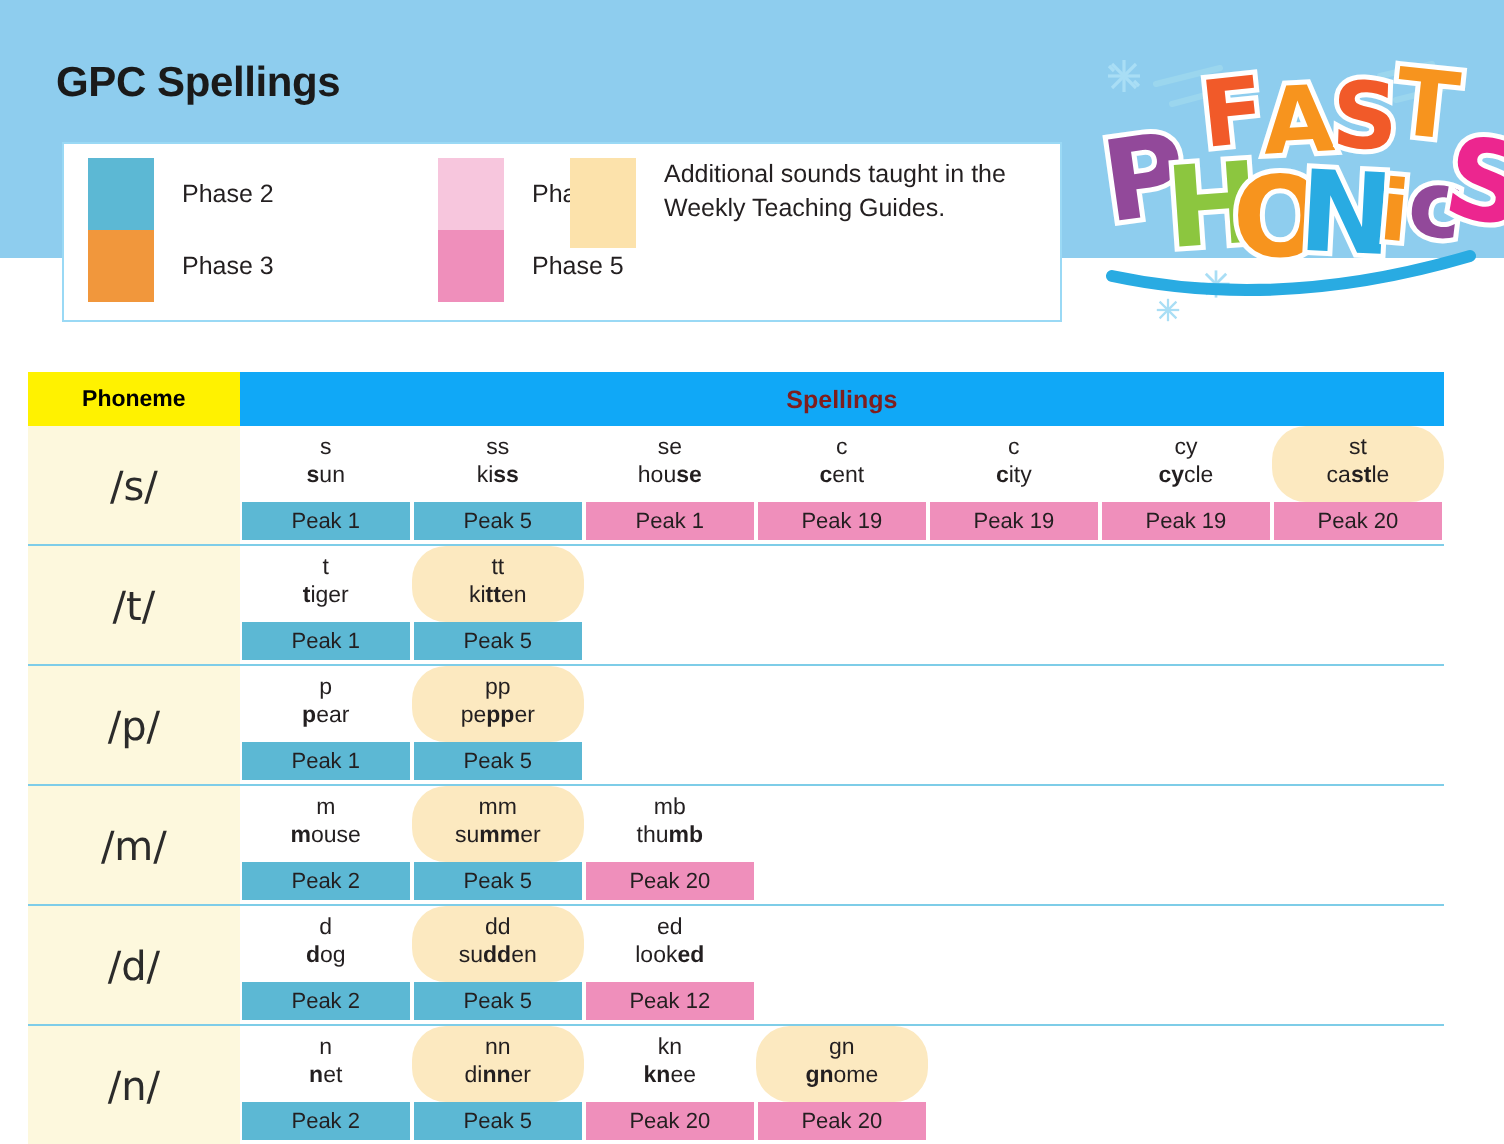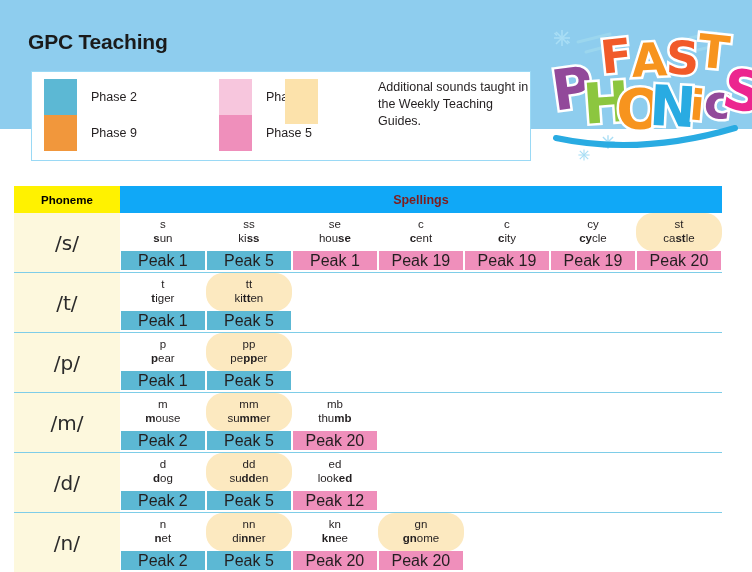--- a/index.html
+++ b/index.html
@@ -69,21 +69,21 @@
   #legend-col-1 { left: 12px;  top: 7px; }
   #legend-col-2 { left: 150px; top: 7px; padding-left: 37px; }
   #legend-col-3 { left: 253px; top: 7px; }
   #legend-note {
     margin-left: 14px;
     font-size: 12.5px;
     color: #231f20;
     line-height: 1.35;
     max-width: 215px;
   }
-  #legend-col-3 .legend-row { align-items: flex-start; height: auto; gap: 46px; }
+  #legend-col-3 .legend-row { align-items: flex-start; height: auto; }
   #legend-col-3 .swatch { height: 45px; }
 
   
   #logo-wrap {
     position: absolute;
     left: 530px;
     top: 10px;
     width: 222px;
     height: 160px;
     pointer-events: none;
@@ -153,45 +153,45 @@
   .grapheme-box.additional { background: #fce9c0; border-radius: 17px; }
   .grapheme-box .g-top { font-weight: normal; }
   .grapheme-box .g-word { font-weight: normal; }
   .grapheme-box .g-word b { font-weight: bold; }
 
   .peak-box {
     height: 19px;
     display: flex;
     align-items: center;
     justify-content: center;
-    font-size: 16px;
+    font-size: 11px;
     color: #231f20;
     margin: 0 1px 2px 1px;
   }
   .peak-box.p2 { background: #5cb8d4; }
   .peak-box.p5 { background: #ef8fbb; }
   .spacer-box { height: 21px; }
 </style>
 </head>
 <body>
 
 <div id="header-band"></div>
 
-<div id="page-title">GPC Teaching</div>
+<div id="page-title">GPC Spellings</div>
 
 <div id="legend-card">
 
   <div class="legend-col" id="legend-col-1">
     <div class="legend-row">
       <div class="swatch" style="background:#5cb8d4"></div>
       <div class="legend-label">Phase 2</div>
     </div>
     <div class="legend-row">
       <div class="swatch" style="background:#f1973c"></div>
-      <div class="legend-label">Phase 9</div>
+      <div class="legend-label">Phase 3</div>
     </div>
   </div>
 
   <div class="legend-col" id="legend-col-2">
     <div class="legend-row">
       <div class="swatch" style="background:#f7c6dd"></div>
       <div class="legend-label">Phase 4</div>
     </div>
     <div class="legend-row">
       <div class="swatch" style="background:#ef8fbb"></div>

